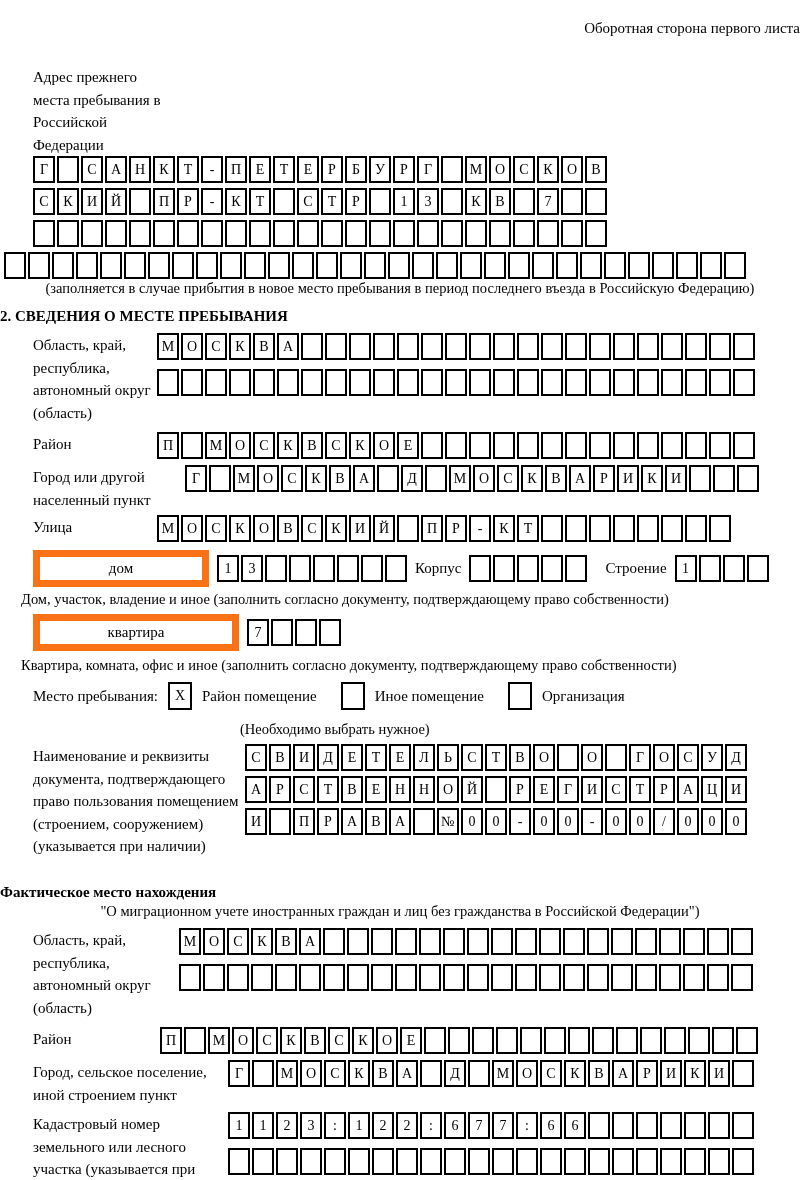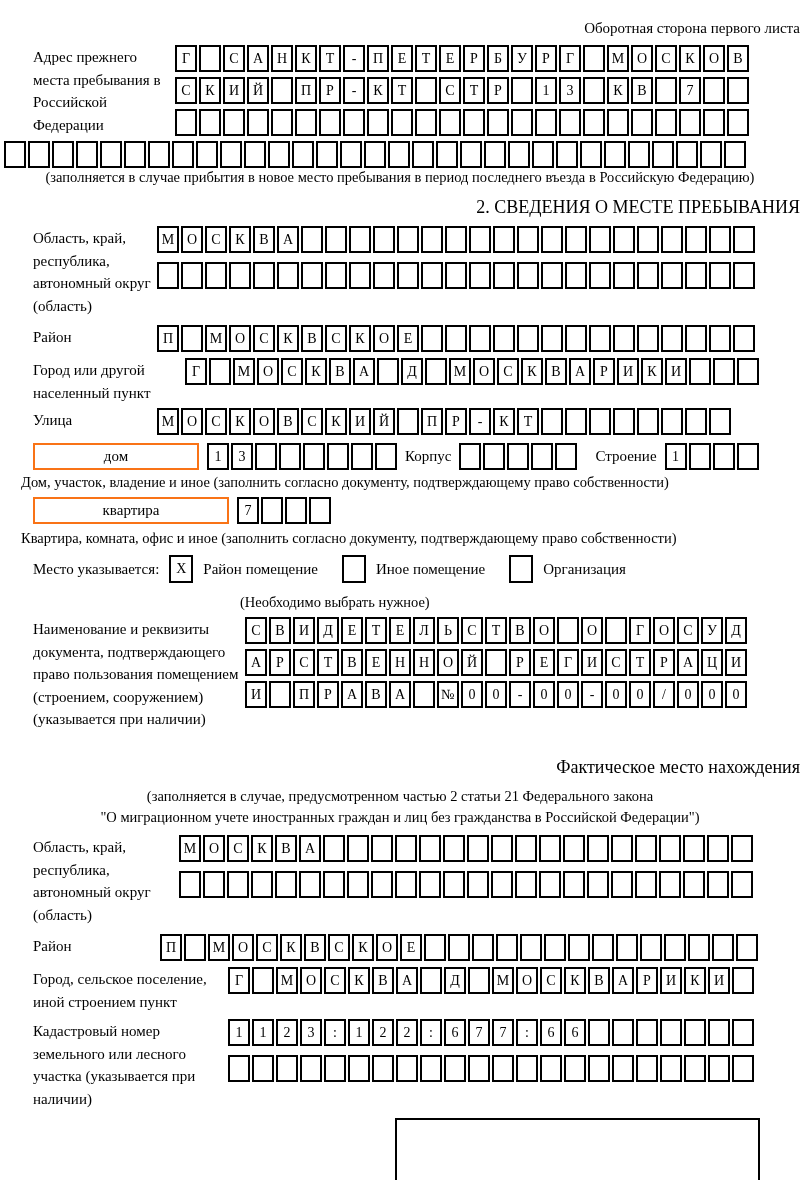--- a/index.html
+++ b/index.html
@@ -19,27 +19,27 @@
   }
   .cellcol{display:flex;flex-direction:column;gap:5px;}
   .cellcol.wide-gap{gap:9px;}
   
   .field{display:flex;align-items:flex-start;padding-left:33px;}
   .flabel{flex:none;line-height:1.5;padding-top:1px;}
   .w140{width:142px;} .w122{width:124px;} .w150{width:152px;}
   .w144{width:146px;} .w127{width:127px;} .w195{width:195px;} .w212{width:212px;}
   .caption{font-size:14.5px;text-align:center;margin-top:1px;}
   .caption.left{text-align:left;padding-left:21px;}
-  .sec-title{font-weight:normal;text-align:right;font-size:18px;margin-top:11px;}
+  .sec-title{font-weight:bold;text-align:left;font-size:15px;margin-top:11px;}
   .mt4{margin-top:4px;} .mt6{margin-top:6px;} .mt8{margin-top:8px;}
-  .mt10{margin-top:8px;} .mt12{margin-top:26px;}
+  .mt10{margin-top:28px;flex-direction:column;} .mt12{margin-top:26px;}
   .overflow-row{padding-left:4px;margin-top:5px;}
   
   .inline-row{display:flex;align-items:center;padding-left:33px;}
-  .big-box{flex:none;border:2px solid #f97316;height:23px;display:flex;align-items:center;justify-content:center;}
+  .big-box{flex:none;border:7px solid #f97316;height:23px;display:flex;align-items:center;justify-content:center;}
   .big-box.dom{width:162px;margin-right:8px;}
   .big-box.kvartira{width:192px;margin-right:8px;}
   .inline-label{margin:0 8px;flex:none;}
   
   .mesto-row{display:flex;align-items:center;padding-left:33px;gap:10px;}
   .checkbox{flex:none;width:20px;height:24px;border:2px solid #000;display:flex;align-items:center;justify-content:center;font-size:14px;}
   .mesto-row .opt-label{margin-right:14px;}
   .mesto-note{padding-left:240px;font-size:14.5px;margin-top:11px;}
   
   .stamp-box{margin-left:395px;margin-top:8px;width:361px;height:174px;border:2px solid #000;}
@@ -360,21 +360,21 @@
     <div class="cells">
         <span class="cell">7</span>
         <span class="cell"></span>
         <span class="cell"></span>
         <span class="cell"></span>
       </div>
   </div>
   <div class="caption left mt6">Квартира, комната, офис и иное (заполнить согласно документу, подтверждающему право собственности)</div>
 
   <div class="mesto-row mt8">
-    <span>Место указывается:</span>
+    <span>Место пребывания:</span>
     <span class="checkbox">X</span>
     <span class="opt-label">Район помещение</span>
     <span class="checkbox"></span>
     <span class="opt-label">Иное помещение</span>
     <span class="checkbox"></span>
     <span class="opt-label">Организация</span>
   </div>
   <div class="mesto-note">(Необходимо выбрать нужное)</div>
 
   <div class="field mt6">
@@ -446,21 +446,20 @@
           <span class="cell">0</span>
           <span class="cell">/</span>
           <span class="cell">0</span>
           <span class="cell">0</span>
           <span class="cell">0</span>
         </div>
     </div>
   </div>
 
   <div class="sec-title mt12">Фактическое место нахождения</div>
-  <div class="fact-caption mt8">(заполняется в случае, предусмотренном частью 2 статьи 21 Федерального закона</div>
   <div class="fact-caption">"О миграционном учете иностранных граждан и лиц без гражданства в Российской Федерации")</div>
 
   <div class="field mt6">
     <div class="flabel w144">Область, край, республика, автономный округ (область)</div>
     <div class="cellcol wide-gap">
       <div class="cells">
           <span class="cell">М</span>
           <span class="cell">О</span>
           <span class="cell">С</span>
           <span class="cell">К</span>

